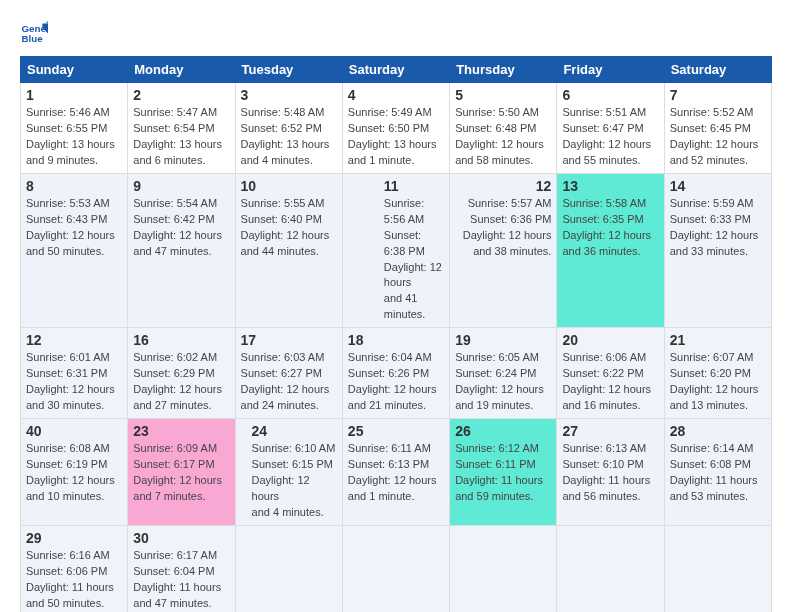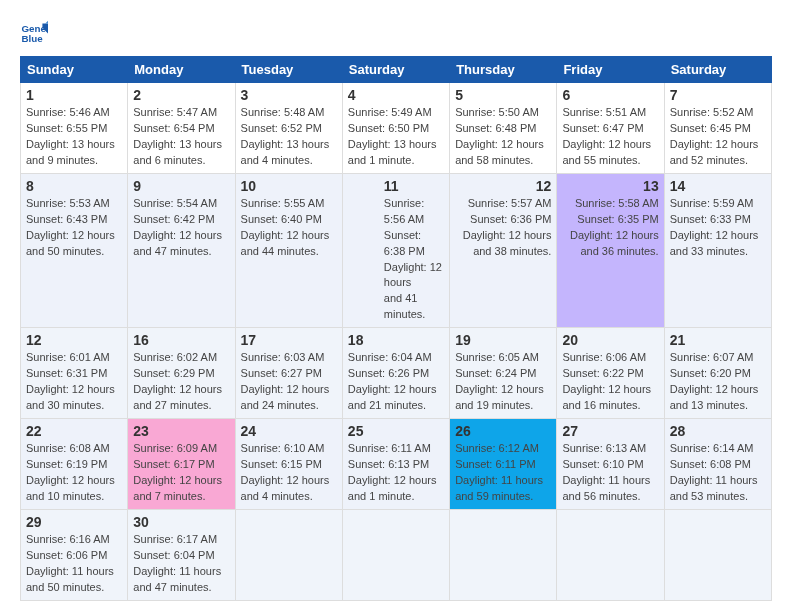--- a/index.html
+++ b/index.html
@@ -130,38 +130,38 @@
           <td><span class="day-num">5</span><span class="day-info">Sunrise: 5:50 AM<br>Sunset: 6:48 PM<br>Daylight: 12 hours<br>and 58 minutes.</span></td>
           <td><span class="day-num">6</span><span class="day-info">Sunrise: 5:51 AM<br>Sunset: 6:47 PM<br>Daylight: 12 hours<br>and 55 minutes.</span></td>
           <td><span class="day-num">7</span><span class="day-info">Sunrise: 5:52 AM<br>Sunset: 6:45 PM<br>Daylight: 12 hours<br>and 52 minutes.</span></td>
         </tr>
         <tr>
           <td style="background-color: rgb(238, 242, 250);"><span class="day-num">8</span><span class="day-info">Sunrise: 5:53 AM<br>Sunset: 6:43 PM<br>Daylight: 12 hours<br>and 50 minutes.</span></td>
           <td style="background-color: rgb(238, 242, 250);"><span class="day-num">9</span><span class="day-info">Sunrise: 5:54 AM<br>Sunset: 6:42 PM<br>Daylight: 12 hours<br>and 47 minutes.</span></td>
           <td style="background-color: rgb(238, 242, 250);"><span class="day-num">10</span><span class="day-info">Sunrise: 5:55 AM<br>Sunset: 6:40 PM<br>Daylight: 12 hours<br>and 44 minutes.</span></td>
           <td style="background-color: rgb(238, 242, 250); padding-left: 41px;"><span class="day-num">11</span><span class="day-info">Sunrise: 5:56 AM<br>Sunset: 6:38 PM<br>Daylight: 12 hours<br>and 41 minutes.</span></td>
           <td style="background-color: rgb(238, 242, 250); text-align: right;"><span class="day-num">12</span><span class="day-info">Sunrise: 5:57 AM<br>Sunset: 6:36 PM<br>Daylight: 12 hours<br>and 38 minutes.</span></td>
-          <td style="background-color: #c4b5fd; text-align: right;"><span class="day-num">13</span><span class="day-info">Sunrise: 5:58 AM<br>Sunset: 6:35 PM<br>Daylight: 12 hours<br>and 36 minutes.</span></td>
+          <td style="background-color: #5eead4;"><span class="day-num">13</span><span class="day-info">Sunrise: 5:58 AM<br>Sunset: 6:35 PM<br>Daylight: 12 hours<br>and 36 minutes.</span></td>
           <td style="background-color: rgb(238, 242, 250);"><span class="day-num">14</span><span class="day-info">Sunrise: 5:59 AM<br>Sunset: 6:33 PM<br>Daylight: 12 hours<br>and 33 minutes.</span></td>
         </tr>
         <tr class="row-shade">
           <td><span class="day-num">12</span><span class="day-info">Sunrise: 6:01 AM<br>Sunset: 6:31 PM<br>Daylight: 12 hours<br>and 30 minutes.</span></td>
           <td><span class="day-num">16</span><span class="day-info">Sunrise: 6:02 AM<br>Sunset: 6:29 PM<br>Daylight: 12 hours<br>and 27 minutes.</span></td>
           <td><span class="day-num">17</span><span class="day-info">Sunrise: 6:03 AM<br>Sunset: 6:27 PM<br>Daylight: 12 hours<br>and 24 minutes.</span></td>
           <td><span class="day-num">18</span><span class="day-info">Sunrise: 6:04 AM<br>Sunset: 6:26 PM<br>Daylight: 12 hours<br>and 21 minutes.</span></td>
           <td><span class="day-num">19</span><span class="day-info">Sunrise: 6:05 AM<br>Sunset: 6:24 PM<br>Daylight: 12 hours<br>and 19 minutes.</span></td>
           <td><span class="day-num">20</span><span class="day-info">Sunrise: 6:06 AM<br>Sunset: 6:22 PM<br>Daylight: 12 hours<br>and 16 minutes.</span></td>
           <td><span class="day-num">21</span><span class="day-info">Sunrise: 6:07 AM<br>Sunset: 6:20 PM<br>Daylight: 12 hours<br>and 13 minutes.</span></td>
         </tr>
         <tr>
-          <td style="background-color: rgb(238, 242, 250);"><span class="day-num">22</span><span class="day-info">Sunrise: 6:08 AM<br>Sunset: 6:19 PM<br>Daylight: 12 hours<br>and 10 minutes.</span></td>
+          <td style="background-color: rgb(238, 242, 250);"><span class="day-num">40</span><span class="day-info">Sunrise: 6:08 AM<br>Sunset: 6:19 PM<br>Daylight: 12 hours<br>and 10 minutes.</span></td>
           <td style="background-color: #f9a8d4;"><span class="day-num">23</span><span class="day-info">Sunrise: 6:09 AM<br>Sunset: 6:17 PM<br>Daylight: 12 hours<br>and 7 minutes.</span></td>
-          <td style="background-color: rgb(238, 242, 250);"><span class="day-num">24</span><span class="day-info">Sunrise: 6:10 AM<br>Sunset: 6:15 PM<br>Daylight: 12 hours<br>and 4 minutes.</span></td>
+          <td style="background-color: rgb(238, 242, 250); padding-left: 16px;"><span class="day-num">24</span><span class="day-info">Sunrise: 6:10 AM<br>Sunset: 6:15 PM<br>Daylight: 12 hours<br>and 4 minutes.</span></td>
           <td style="background-color: rgb(238, 242, 250);"><span class="day-num">25</span><span class="day-info">Sunrise: 6:11 AM<br>Sunset: 6:13 PM<br>Daylight: 12 hours<br>and 1 minute.</span></td>
-          <td style="background-color: #0ea5e9;"><span class="day-num">26</span><span class="day-info">Sunrise: 6:12 AM<br>Sunset: 6:11 PM<br>Daylight: 11 hours<br>and 59 minutes.</span></td>
+          <td style="background-color: #5eead4;"><span class="day-num">26</span><span class="day-info">Sunrise: 6:12 AM<br>Sunset: 6:11 PM<br>Daylight: 11 hours<br>and 59 minutes.</span></td>
           <td style="background-color: rgb(238, 242, 250);"><span class="day-num">27</span><span class="day-info">Sunrise: 6:13 AM<br>Sunset: 6:10 PM<br>Daylight: 11 hours<br>and 56 minutes.</span></td>
           <td style="background-color: rgb(238, 242, 250);"><span class="day-num">28</span><span class="day-info">Sunrise: 6:14 AM<br>Sunset: 6:08 PM<br>Daylight: 11 hours<br>and 53 minutes.</span></td>
         </tr>
         <tr class="row-shade">
           <td><span class="day-num">29</span><span class="day-info">Sunrise: 6:16 AM<br>Sunset: 6:06 PM<br>Daylight: 11 hours<br>and 50 minutes.</span></td>
           <td><span class="day-num">30</span><span class="day-info">Sunrise: 6:17 AM<br>Sunset: 6:04 PM<br>Daylight: 11 hours<br>and 47 minutes.</span></td>
           <td class="empty"></td>
           <td class="empty"></td>
           <td class="empty"></td>
           <td class="empty"></td>

